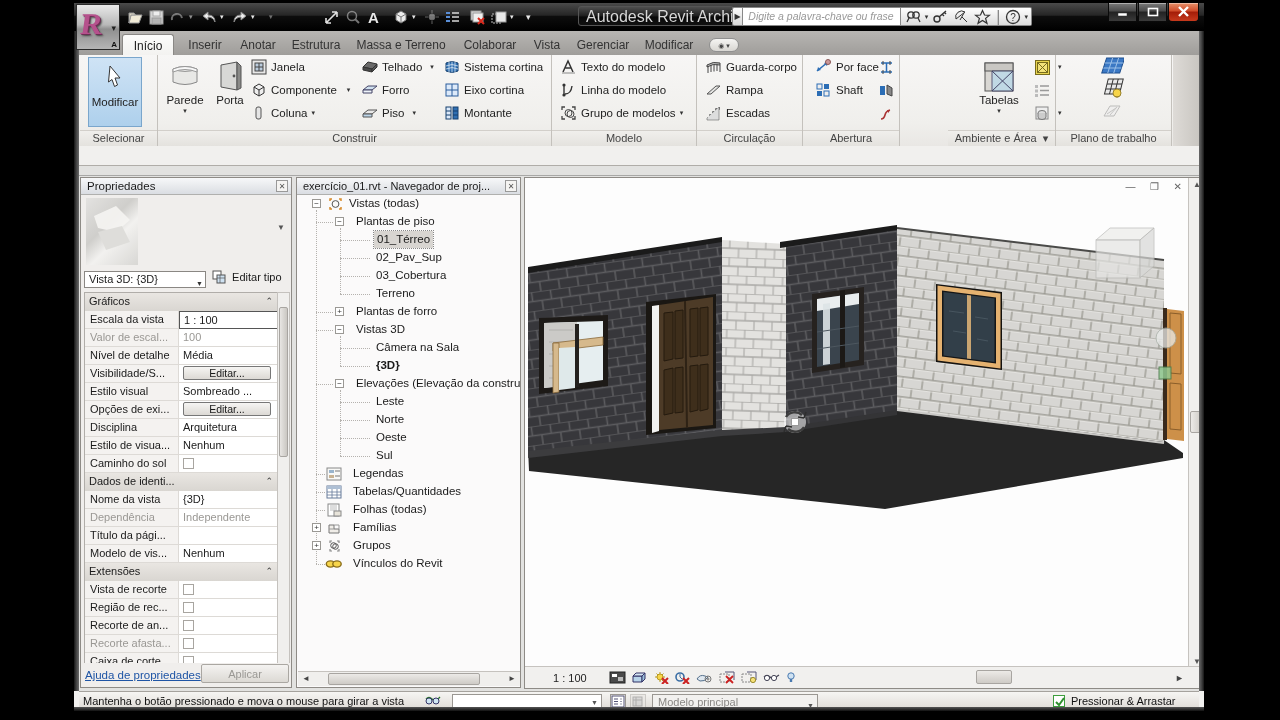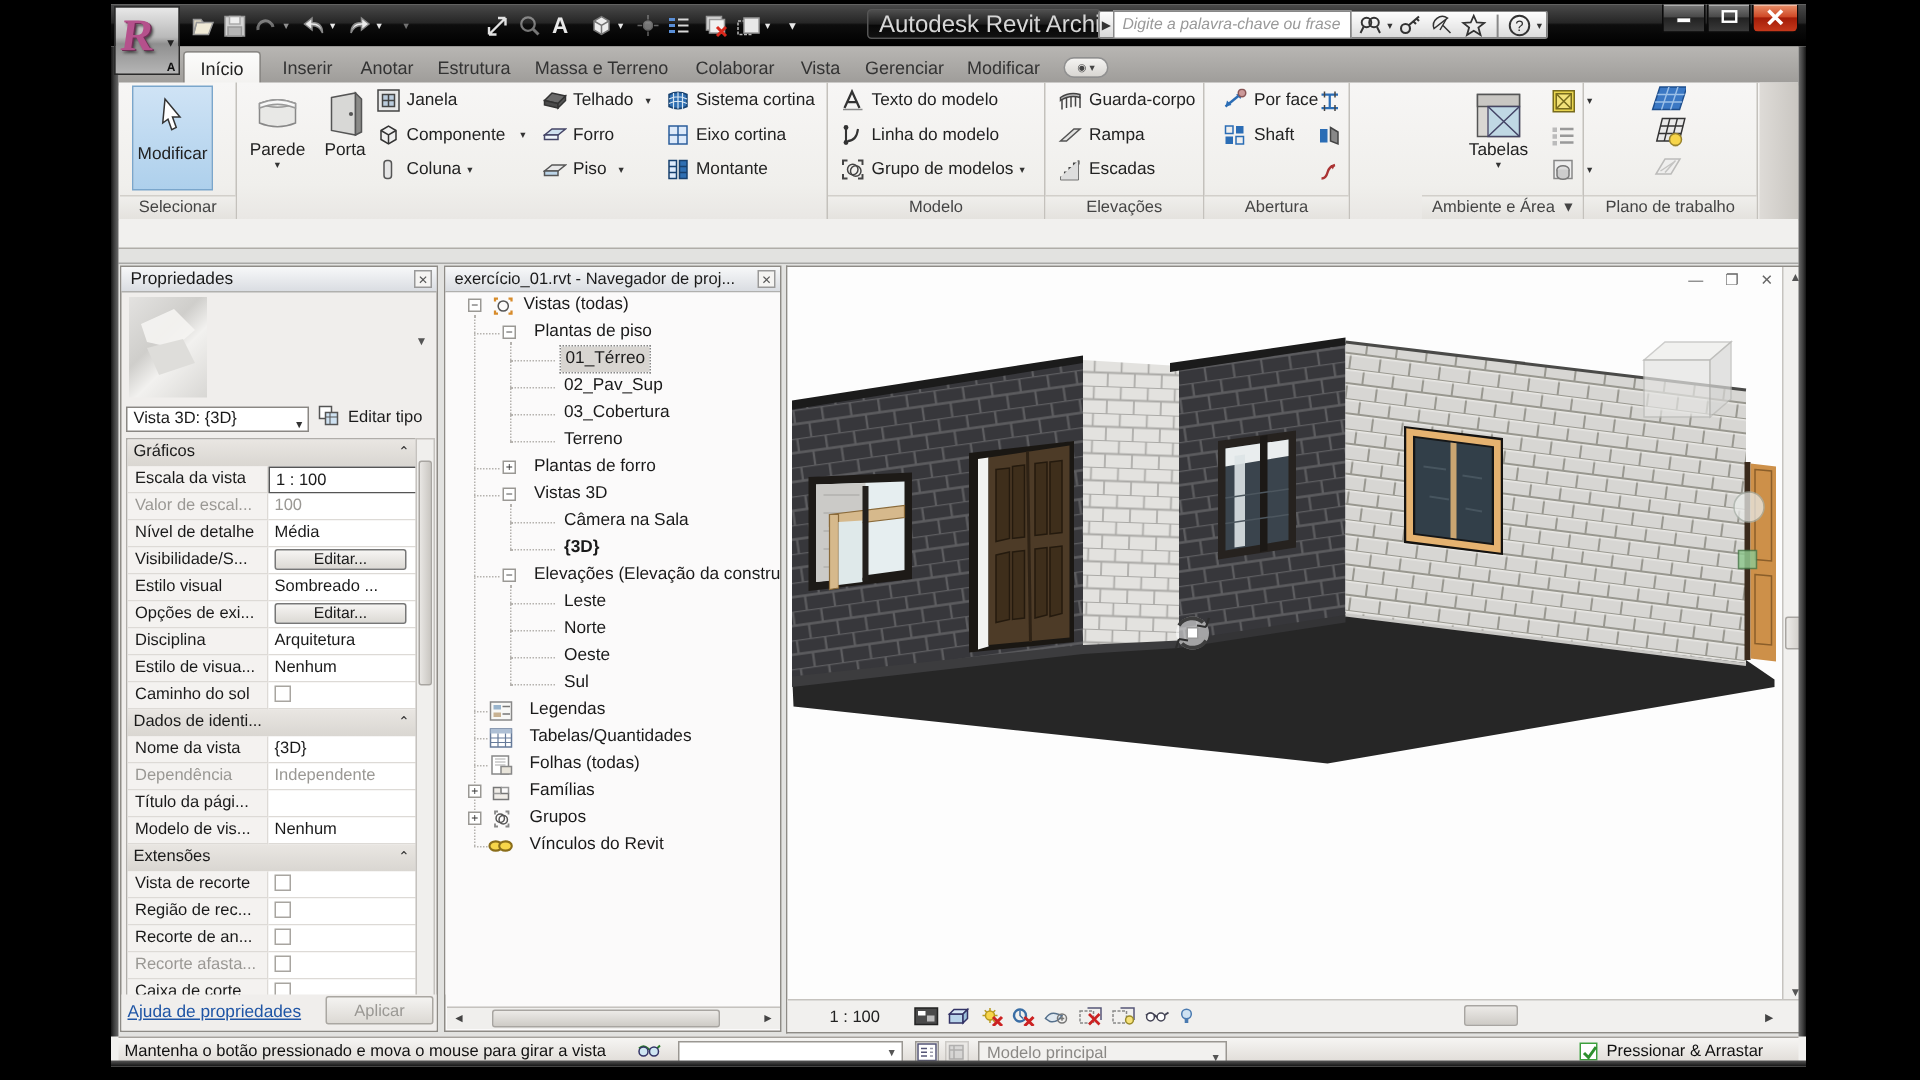--- a/index.html
+++ b/index.html
@@ -126,21 +126,21 @@
   .gray { color:#9a9894; }
   .editbtn { display:inline-block; width:88px; height:14px; margin-top:1px;
     background:linear-gradient(#f6f5f3,#dcd9d4); border:1px solid #777;
     border-radius:2px; text-align:center; line-height:13px; font-size:10.5px;}
   .pcheck { display:inline-block; width:11px; height:11px; background:#fff;
     border:1px solid #a8a5a0; vertical-align:middle; margin-top:-2px;}
   #propsFoot { position:absolute; left:0; bottom:0px; width:100%; height:24px;
     background:#f0eeec;}
   #propsFoot a { color:#1f55a5; text-decoration:underline; position:absolute;
     left:4px; top:6px; font-size:11.5px;}
-  #aplicar { position:absolute; right:2px; top:1px; width:72px; height:19px;
+  #aplicar { position:absolute; right:2px; top:1px; width:88px; height:19px;
     background:linear-gradient(#f4f3f1,#dcd9d4); border:1px solid #aaa7a2;
     border-radius:2px; color:#9a9894; text-align:center; line-height:18px;}
   #pscroll { position:absolute; right:1px; top:114px; width:13px; height:373px;
     background:#f0efed; border:1px solid #c5c2be; }
   #pscroll .thumb { position:absolute; left:1px; top:14px; width:9px; height:150px;
     background:linear-gradient(90deg,#e8e6e3,#cac7c2); border:1px solid #a8a5a1; border-radius:2px;}
   
   #browser { position:absolute; left:217px; top:11px; width:225px; height:511px;
     background:#fbfafa; border:1px solid #8e8b86; font-size:11.5px; color:#1a1a1a; }
   #tree { position:absolute; left:0; top:17px; width:223px; height:468px;
@@ -384,20 +384,21 @@
           </svg>Sistema cortina</div>
       <div class="srow" style="left:286px;top:24px;"><svg width="16" height="16" viewBox="0 0 16 16">
             <rect x="2" y="2" width="12" height="12" fill="#ddeafa" stroke="#2b5d9b"></rect>
             <path d="M8 2 v12 M2 8 h12" stroke="#2b5d9b"></path>
           </svg>Eixo cortina</div>
       <div class="srow" style="left:286px;top:47px;"><svg width="16" height="16" viewBox="0 0 16 16">
             <rect x="2" y="2" width="5" height="12" fill="#ddeafa" stroke="#17406e"></rect>
             <rect x="9" y="2" width="5" height="12" fill="#2f6fb2" stroke="#17406e"></rect>
             <path d="M2 6 h5 M9 6 h5 M2 10 h5 M9 10 h5" stroke="#17406e"></path>
           </svg>Montante</div>
+      <div class="plabel">Construir</div>
     </div>
     <div class="rpanel" style="left:473px;width:145px;">
       <div class="srow" style="left:8px;top:1px;"><svg width="17" height="16" viewBox="0 0 17 16">
             <path d="M3 13 L8 2 L13 13 M5.5 9 L11 9" fill="none" stroke="#333" stroke-width="1.5"></path>
             <path d="M2 14 L15 14" stroke="#888"></path>
           </svg>Texto do modelo</div>
       <div class="srow" style="left:8px;top:24px;"><svg width="17" height="16" viewBox="0 0 17 16">
             <circle cx="4" cy="3" r="1.6" fill="#333"></circle>
             <circle cx="4" cy="13" r="1.6" fill="#333"></circle>
             <path d="M4 4 L4 12 M5 12 Q11 12 12 4" fill="none" stroke="#333" stroke-width="1.4"></path>
@@ -414,21 +415,21 @@
             <path d="M2 6 Q8 2 15 4 L15 6 Q8 4 2 8 Z" fill="#bbb" stroke="#444"></path>
             <path d="M3 7 v7 M6 6 v7 M9 5.5 v7 M12 5 v7 M15 6 v7" stroke="#444"></path>
           </svg>Guarda-corpo</div>
       <div class="srow" style="left:8px;top:24px;"><svg width="17" height="16" viewBox="0 0 17 16">
             <path d="M2 12 L11 4 L15 4 L6 12 Z" fill="#e3e3e1" stroke="#555"></path>
           </svg>Rampa</div>
       <div class="srow" style="left:8px;top:47px;"><svg width="17" height="16" viewBox="0 0 17 16">
             <path d="M2 13 L5 13 L5 10 L8 10 L8 7 L11 7 L11 4 L14 4 L14 2" fill="none" stroke="#444" stroke-width="1.4"></path>
             <path d="M2 13 L2 15 L14 15 L14 2" fill="#ddd" stroke="#666" stroke-width=".6"></path>
           </svg>Escadas</div>
-      <div class="plabel">Elevações</div>
+      <div class="plabel">Circulação</div>
     </div>
     <div class="rpanel" style="left:724px;width:97px;">
       <div class="srow" style="left:12px;top:1px;"><svg width="17" height="16" viewBox="0 0 17 16">
             <path d="M2 12 L13 3" stroke="#2b6db5" stroke-width="1.6"></path>
             <path d="M2 12 l4 -1 l-3 -3 Z M13 3 l-4 1 l3 3 Z" fill="#2b6db5"></path>
             <circle cx="13" cy="3" r="2.5" fill="#c99" stroke="#855"></circle>
           </svg>Por face</div>
       <div class="srow" style="left:12px;top:24px;"><svg width="17" height="16" viewBox="0 0 17 16">
             <rect x="2" y="2" width="5" height="5" fill="#eee" stroke="#2b6db5"></rect>
             <rect x="2" y="9" width="5" height="5" fill="#2b6db5"></rect>

